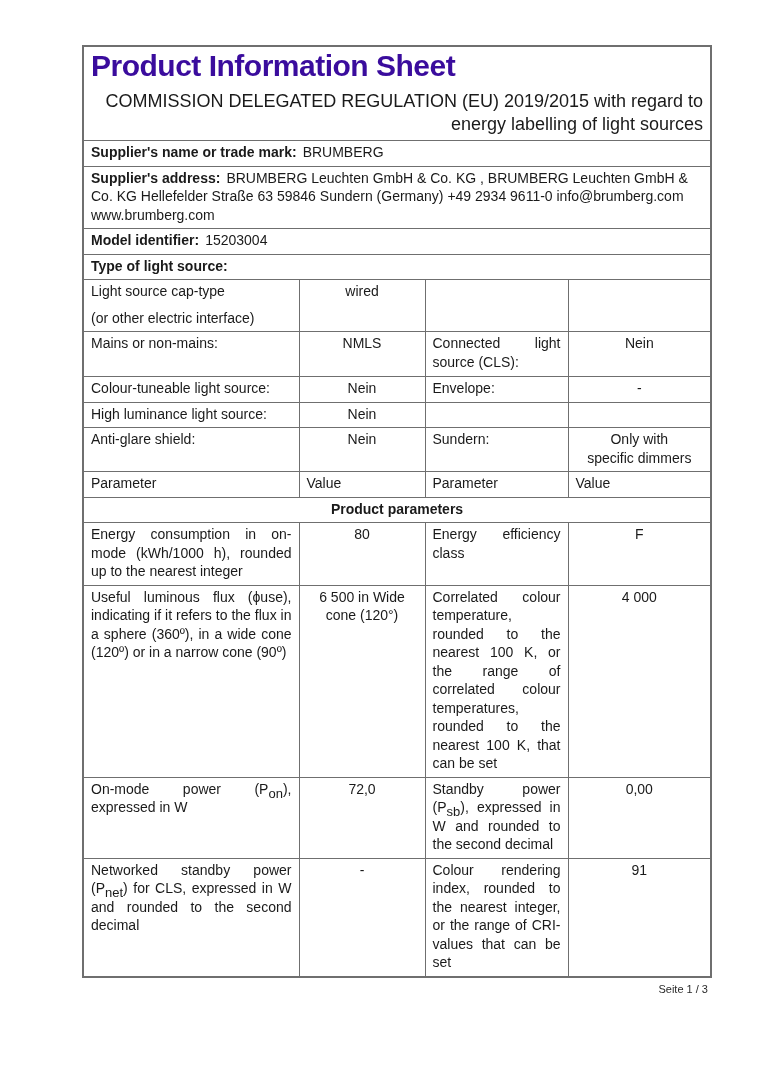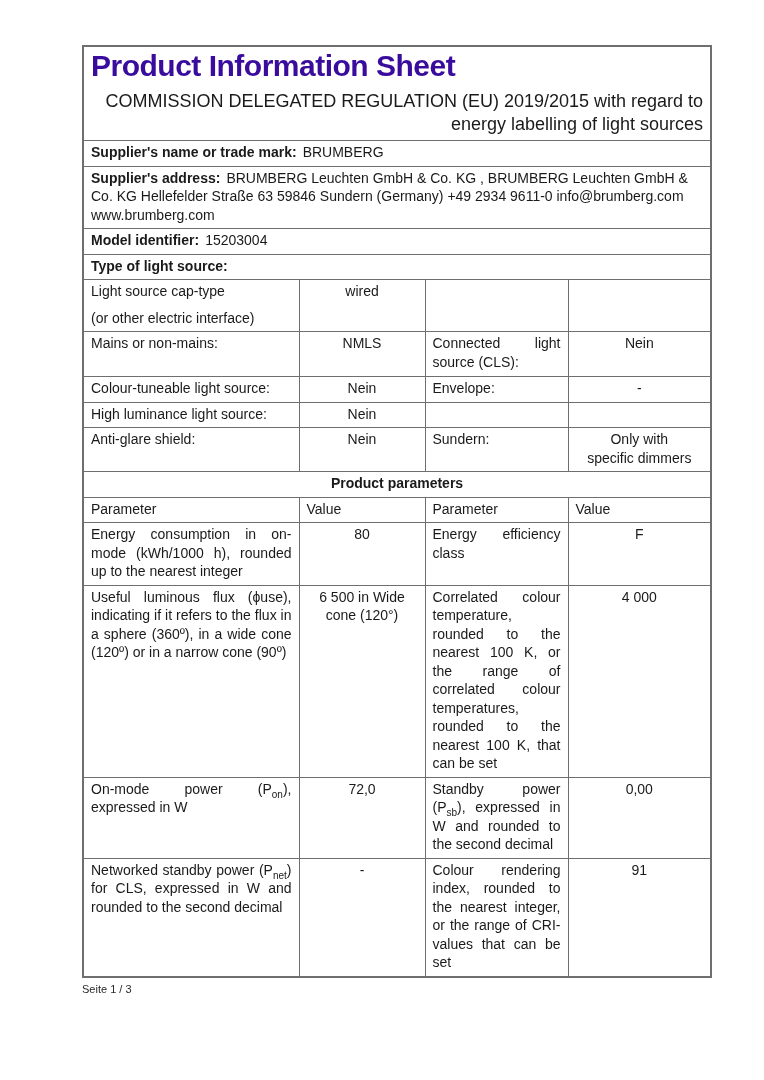--- a/index.html
+++ b/index.html
@@ -48,22 +48,23 @@
   td.p { text-align: justify; }
   td.v { text-align: center; white-space: pre-line; }
   td.sechead {
     text-align: center;
     font-weight: bold;
     padding-top: 2px;
     padding-bottom: 2px;
   }
   .line2 { margin-top: 8px; }
   td.addr { padding-bottom: 6px; }
-  sub { font-size: 10px; line-height: 0; }
+  sub { font-size: 13px; line-height: 0; }
   .footer {
+    text-align: right;
     font-size: 11px;
     color: #2a2a2a;
     margin-top: 5px;
     padding-right: 2px;
   }
   .r-lt  td { height: 38px; }
   .r-cap td { height: 40px; }
   .r-mains td { height: 38px; }
   .r-anti td { height: 37px; }
   .r-energy td { height: 55px; }
@@ -149,28 +150,28 @@
 
     <tr class="r-anti">
       <td class="p">Anti-glare shield:</td>
       <td class="v">Nein</td>
       <td class="p">Sundern:</td>
       <td class="v">Only with
 specific dimmers</td>
     </tr>
 
     <tr>
-      <td colspan="4" class="sechead">Product parameters</td>
-    </tr>
-
-    <tr>
       <td>Parameter</td>
       <td>Value</td>
       <td>Parameter</td>
       <td>Value</td>
+    </tr>
+
+    <tr>
+      <td colspan="4" class="sechead">Product parameters</td>
     </tr>
 
 
     <tr class="r-energy">
       <td class="p">Energy consumption in on-mode (kWh/1000 h), rounded up to the nearest integer</td>
       <td class="v">80</td>
       <td class="p">Energy efficiency class</td>
       <td class="v">F</td>
     </tr>
 

